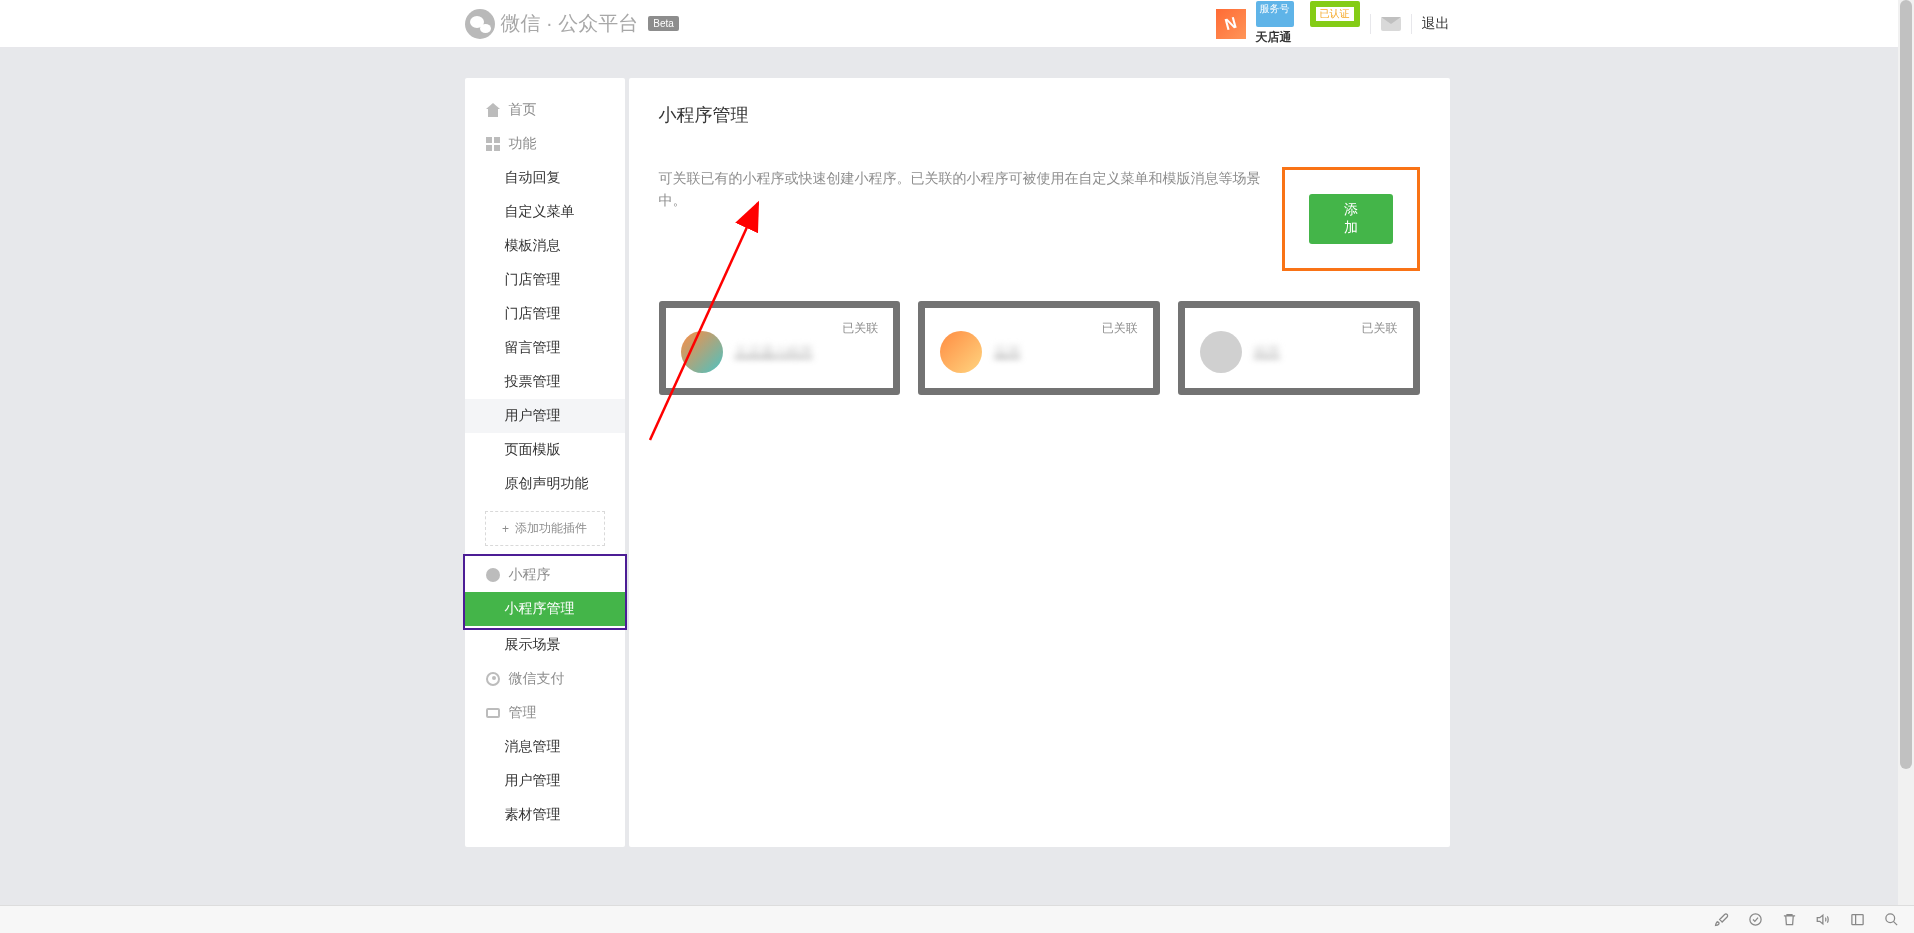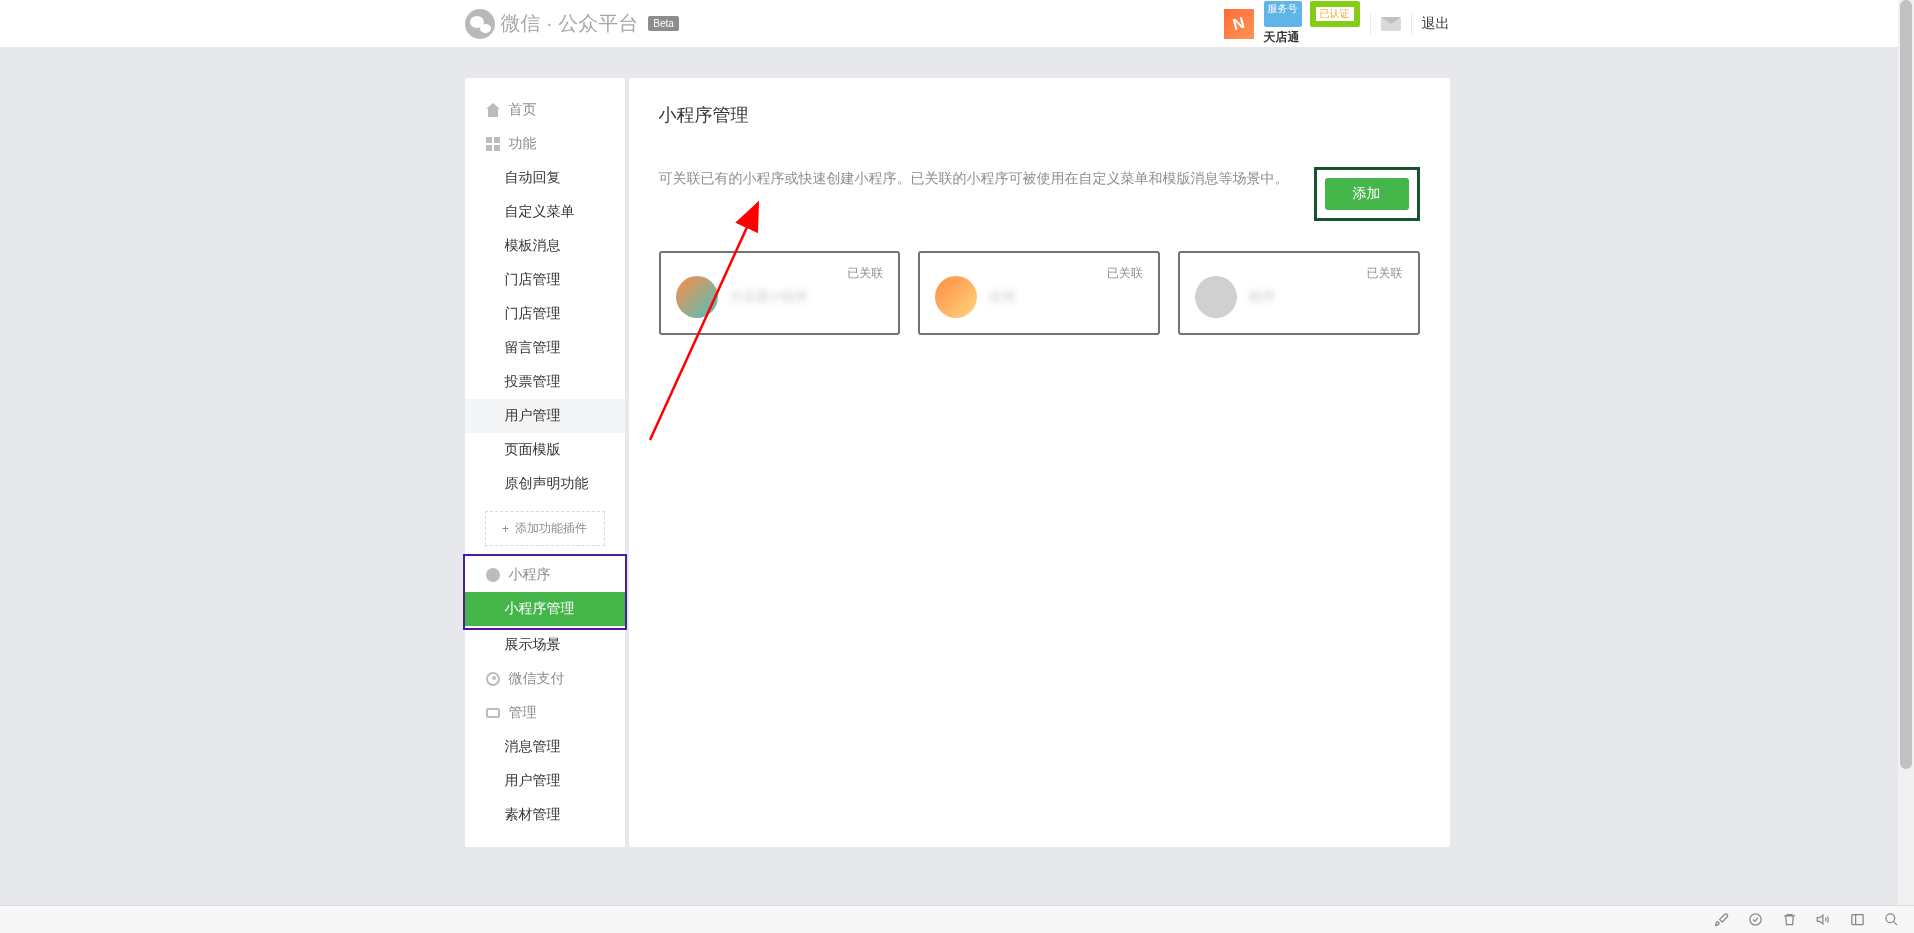--- a/index.html
+++ b/index.html
@@ -95,21 +95,21 @@
     .user-avatar-inner {
       transform: rotate(-15deg);
     }
     .user-tags {
       display: flex;
       flex-direction: column;
       gap: 2px;
     }
     .tag-row {
       display: flex;
-      gap: 8px;
+      gap: 16px;
       justify-content: space-between;
     }
     .tag-blue {
       background: #5fb4e8;
       color: #fff;
       font-size: 10px;
       padding: 1px 4px;
       border-radius: 2px;
     }
     .tag-orange {
@@ -270,44 +270,45 @@
       justify-content: space-between;
       align-items: flex-start;
       margin-bottom: 30px;
     }
     .content-desc {
       color: #8d8d8d;
       font-size: 14px;
       line-height: 1.6;
     }
     .red-box-button {
-      border: 3px solid #14532d;
-      padding: 8px;
+      border: 3px solid #f97316;
+      padding: 24px;
     }
     .add-button {
       background: #44b549;
       color: #fff;
       border: none;
       padding: 7px 28px;
       font-size: 14px;
       border-radius: 3px;
       cursor: pointer;
     }
     .mini-apps-row {
       display: flex;
       gap: 18px;
     }
     .mini-app-card {
       flex: 1;
-      border: 2px solid #737373;
+      border: 7px solid #737373;
       border-radius: 3px;
       padding: 15px;
       position: relative;
       min-height: 80px;
       cursor: pointer;
+      text-decoration: underline;
     }
     .mini-app-status {
       position: absolute;
       top: 12px;
       right: 15px;
       color: #8d8d8d;
       font-size: 12px;
     }
     .mini-app-body {
       display: flex;

